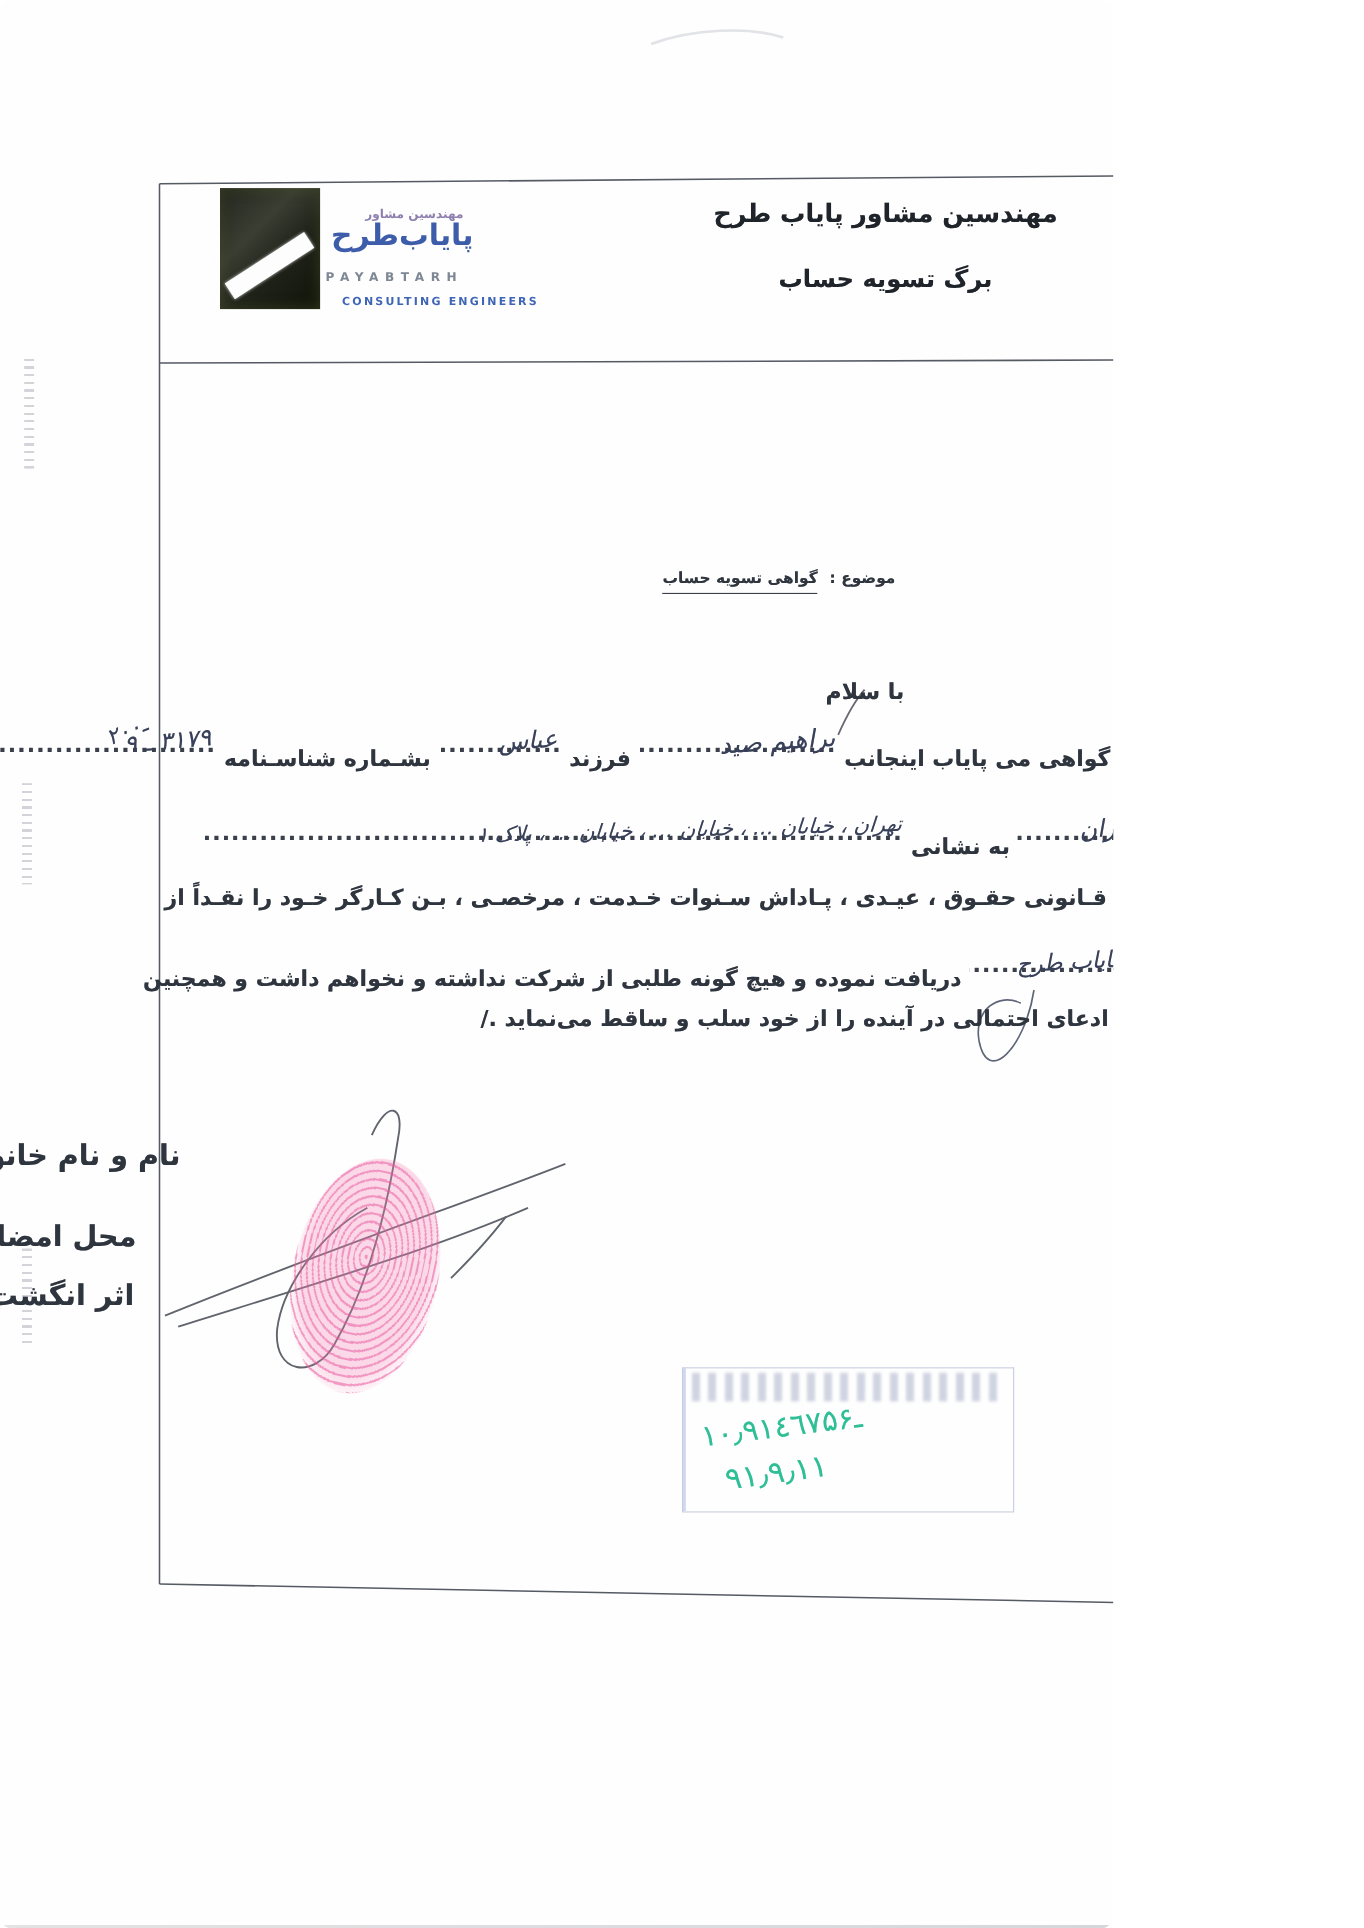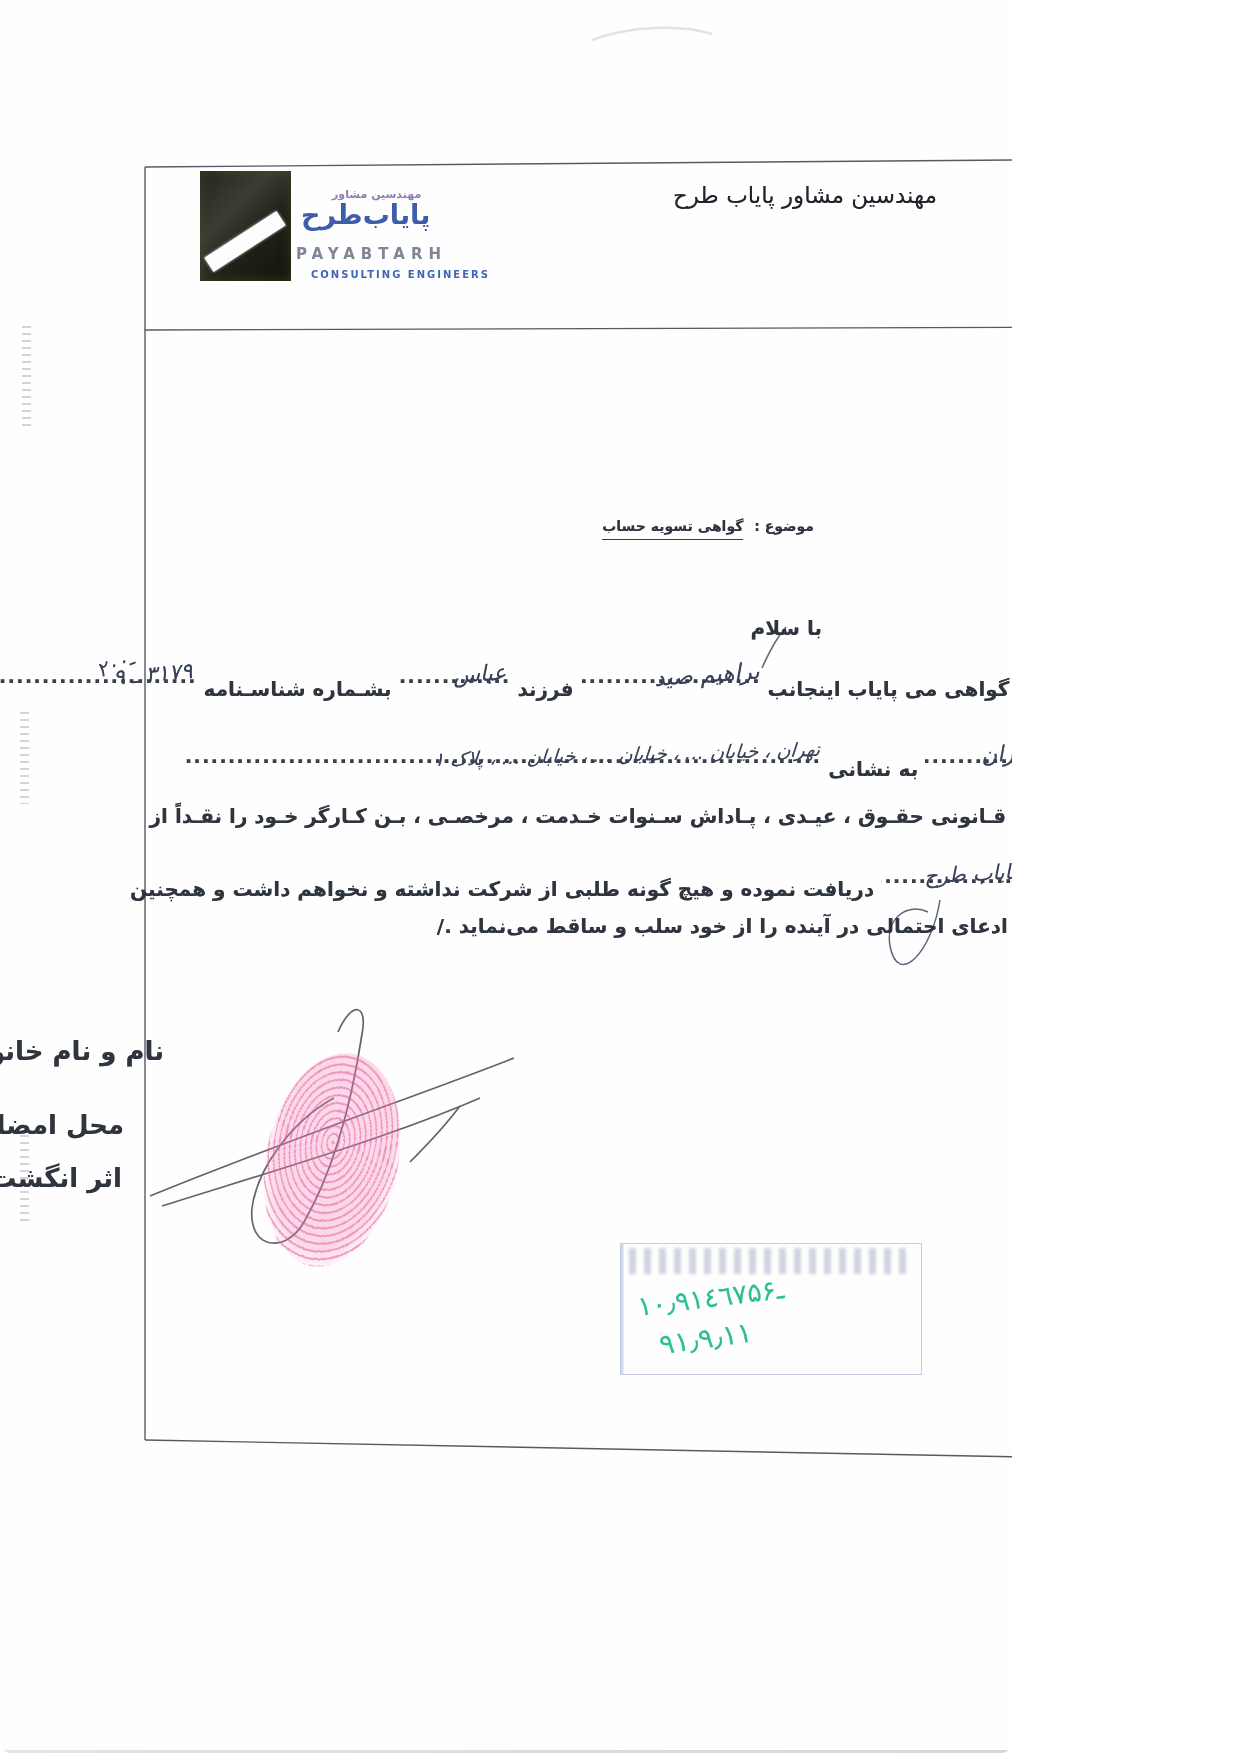--- a/index.html
+++ b/index.html
@@ -22,24 +22,24 @@
     background:linear-gradient(135deg,#23261e 0%,#3b3e32 35%,#20231a 60%,#121409 100%);
     box-shadow:inset 0 0 12px rgba(70,80,40,.6);
   }
   #logo-slash{
     position:absolute;left:2px;top:62px;width:86px;height:17px;background:#fdfdfd;
     transform:rotate(-33deg);box-shadow:0 0 3px rgba(255,255,255,.8);
   }
   .logo-text{position:absolute;white-space:nowrap;}
   #logo-fa-small{left:332px;top:188px;font-size:11px;color:#8d7fae;filter:blur(.5px);font-weight:700;}
   #logo-fa{left:301px;top:199px;font-size:27px;font-weight:700;color:#3d5dab;}
-  #logo-en{left:296px;top:245px;font-size:15px;font-weight:700;color:#7e8794;letter-spacing:6px;}
+  #logo-en{left:296px;top:245px;font-size:11px;font-weight:700;color:#7e8794;letter-spacing:6px;}
   #logo-en-sub{left:311px;top:269px;font-size:10px;font-weight:700;color:#3f66b5;letter-spacing:2px;filter:blur(.3px);}
   .head-title{position:absolute;left:600px;width:410px;text-align:center;direction:rtl;
-    font-weight:400;color:#1f242b;text-shadow:0 0 .6px rgba(30,35,45,.55);}
+    font-weight:700;color:#1f242b;text-shadow:0 0 .6px rgba(30,35,45,.55);}
   #org-title{top:182px;font-size:23px;}
   #form-title{top:242px;font-size:22px;}
   
   .printed{color:#2f353e;text-shadow:0 0 .5px rgba(45,50,60,.5);}
   #subject{position:absolute;right:198px;top:518px;direction:rtl;font-size:14px;font-weight:700;white-space:nowrap;}
   #subject .subj-value{border-bottom:1.6px solid #3a404b;padding-bottom:5px;margin-right:6px;}
   #greeting{position:absolute;right:190px;top:616px;direction:rtl;font-size:20px;font-weight:700;}
   #body-text{position:absolute;left:185px;top:648px;width:900px;direction:rtl;font-size:20px;font-weight:700;line-height:40px;}
   .bline{position:relative;text-align:justify;text-align-last:justify;height:40px;white-space:nowrap;}
   #line1{margin-top:8px;}
@@ -126,20 +126,21 @@
 
   <div id="logo-mark">
     <div id="logo-slash"></div>
   </div>
   <div class="logo-text" id="logo-fa-small">مهندسین مشاور</div>
   <div class="logo-text" id="logo-fa">پایاب‌طرح</div>
   <div class="logo-text" id="logo-en">PAYABTARH</div>
   <div class="logo-text" id="logo-en-sub">CONSULTING ENGINEERS</div>
 
   <div class="head-title" id="org-title">مهندسین مشاور پایاب طرح</div>
+  <div class="head-title" id="form-title">برگ تسویه حساب</div>
 
   <div id="subject" class="printed">
     <span>موضوع :</span>
     <span class="subj-value">گواهی تسویه حساب</span>
   </div>
   <div id="greeting" class="printed">با سلام</div>
 
   <div id="body-text" class="printed">
 
     <div class="bline" id="line1">

